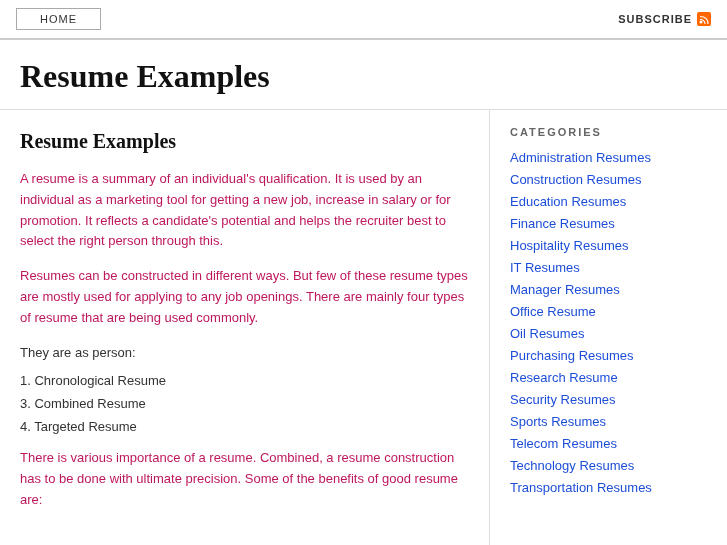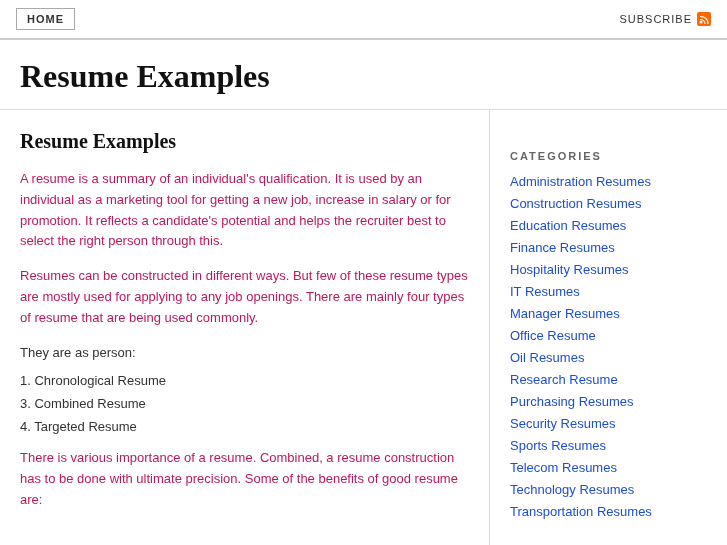--- a/index.html
+++ b/index.html
@@ -25,40 +25,40 @@
       display: flex;
       align-items: center;
       justify-content: space-between;
       height: 40px;
       padding: 0 16px;
     }
 
     #nav-home {
       font-family: Arial, sans-serif;
       font-size: 11px;
-      font-weight: bold;
+      font-weight: normal;
       letter-spacing: 1px;
       color: #333;
       text-transform: uppercase;
       border: 1px solid #aaa;
-      padding: 4px 10px;
+      padding: 4px 23px;
       cursor: pointer;
       text-decoration: none;
     }
 
     #subscribe-area {
       display: flex;
       align-items: center;
       gap: 5px;
     }
 
     #subscribe-label {
       font-family: Arial, sans-serif;
       font-size: 11px;
-      font-weight: normal;
+      font-weight: bold;
       letter-spacing: 1px;
       color: #333;
       text-transform: uppercase;
     }
 
     #rss-icon {
       width: 14px;
       height: 14px;
       background: #f60;
       border-radius: 2px;
@@ -144,21 +144,20 @@
     }
 
     #categories-heading {
       font-family: Arial, sans-serif;
       font-size: 11px;
       font-weight: bold;
       letter-spacing: 2px;
       color: #666;
       text-transform: uppercase;
       margin-bottom: 12px;
-      margin-top: 24px;
     }
 
     #categories-list {
       list-style: none;
     }
 
     #categories-list li {
       margin-bottom: 6px;
     }
 
@@ -210,22 +209,22 @@
     <ul id="categories-list">
       <li><a href="#">Administration Resumes</a></li>
       <li><a href="#">Construction Resumes</a></li>
       <li><a href="#">Education Resumes</a></li>
       <li><a href="#">Finance Resumes</a></li>
       <li><a href="#">Hospitality Resumes</a></li>
       <li><a href="#">IT Resumes</a></li>
       <li><a href="#">Manager Resumes</a></li>
       <li><a href="#">Office Resume</a></li>
       <li><a href="#">Oil Resumes</a></li>
+      <li><a href="#">Purchasing Resumes</a></li>
       <li><a href="#">Research Resume</a></li>
-      <li><a href="#">Purchasing Resumes</a></li>
       <li><a href="#">Security Resumes</a></li>
       <li><a href="#">Sports Resumes</a></li>
       <li><a href="#">Telecom Resumes</a></li>
       <li><a href="#">Technology Resumes</a></li>
       <li><a href="#">Transportation Resumes</a></li>
     </ul>
   </div>
 
 </div>
 

